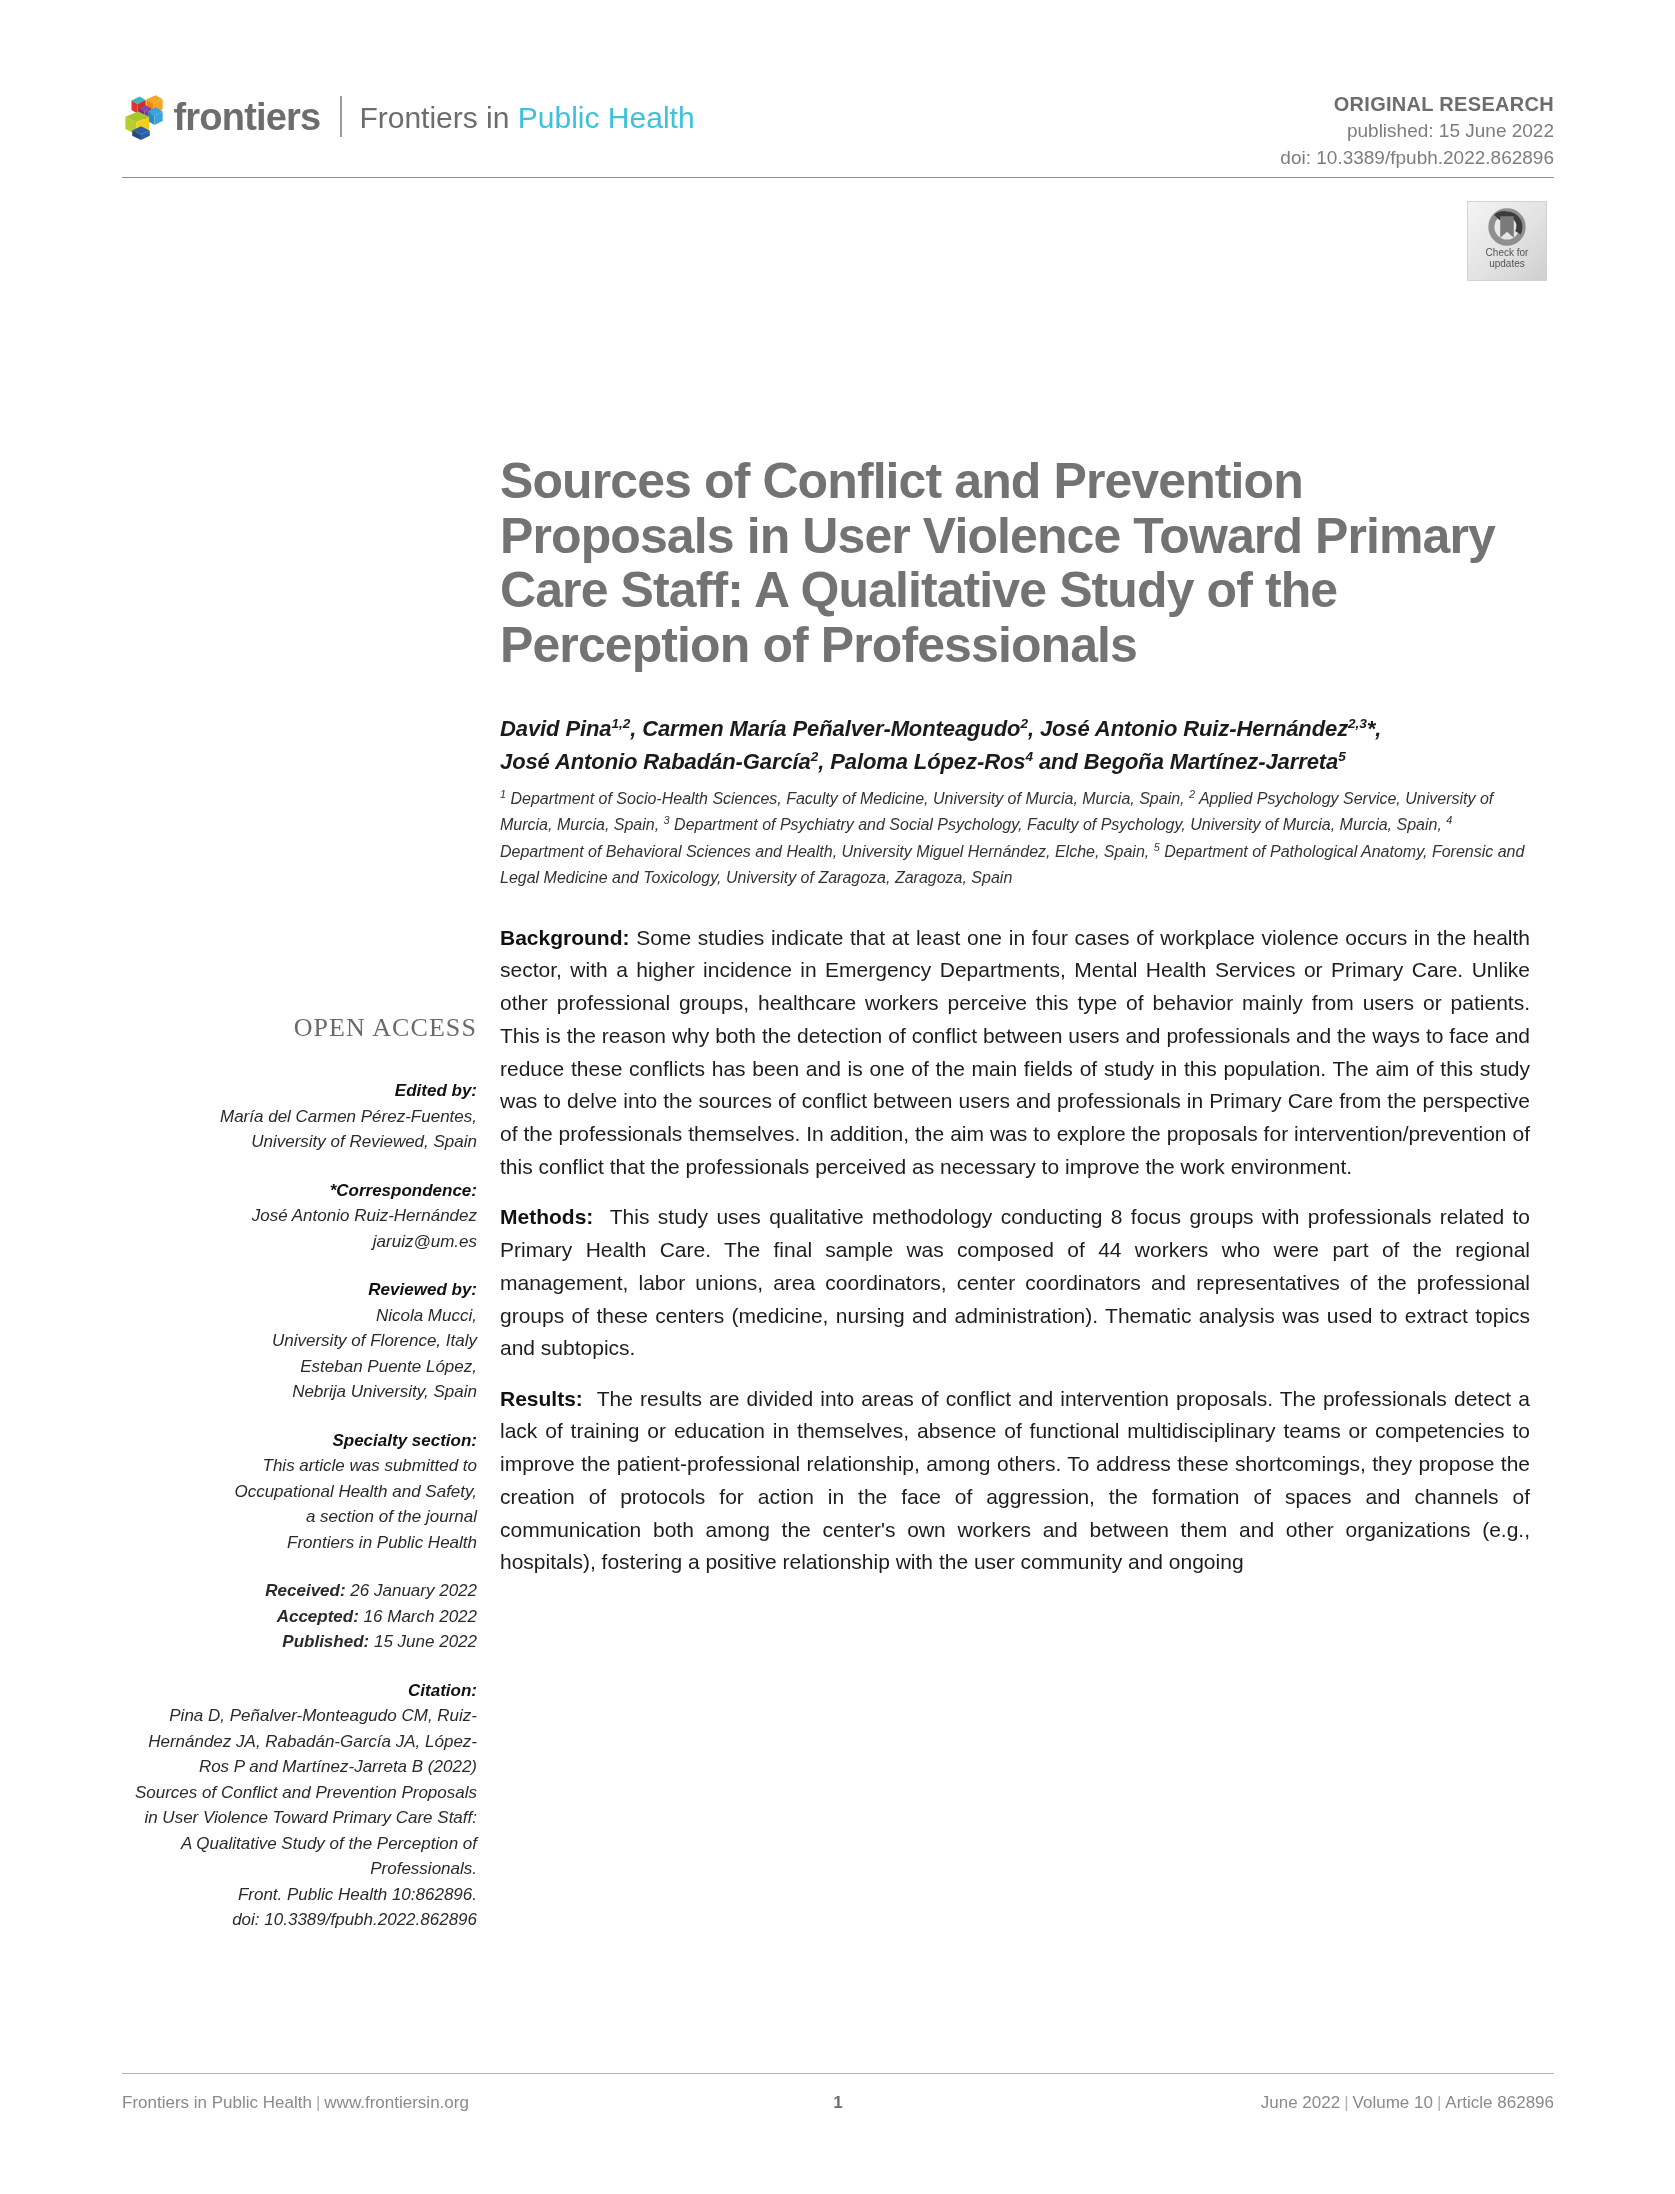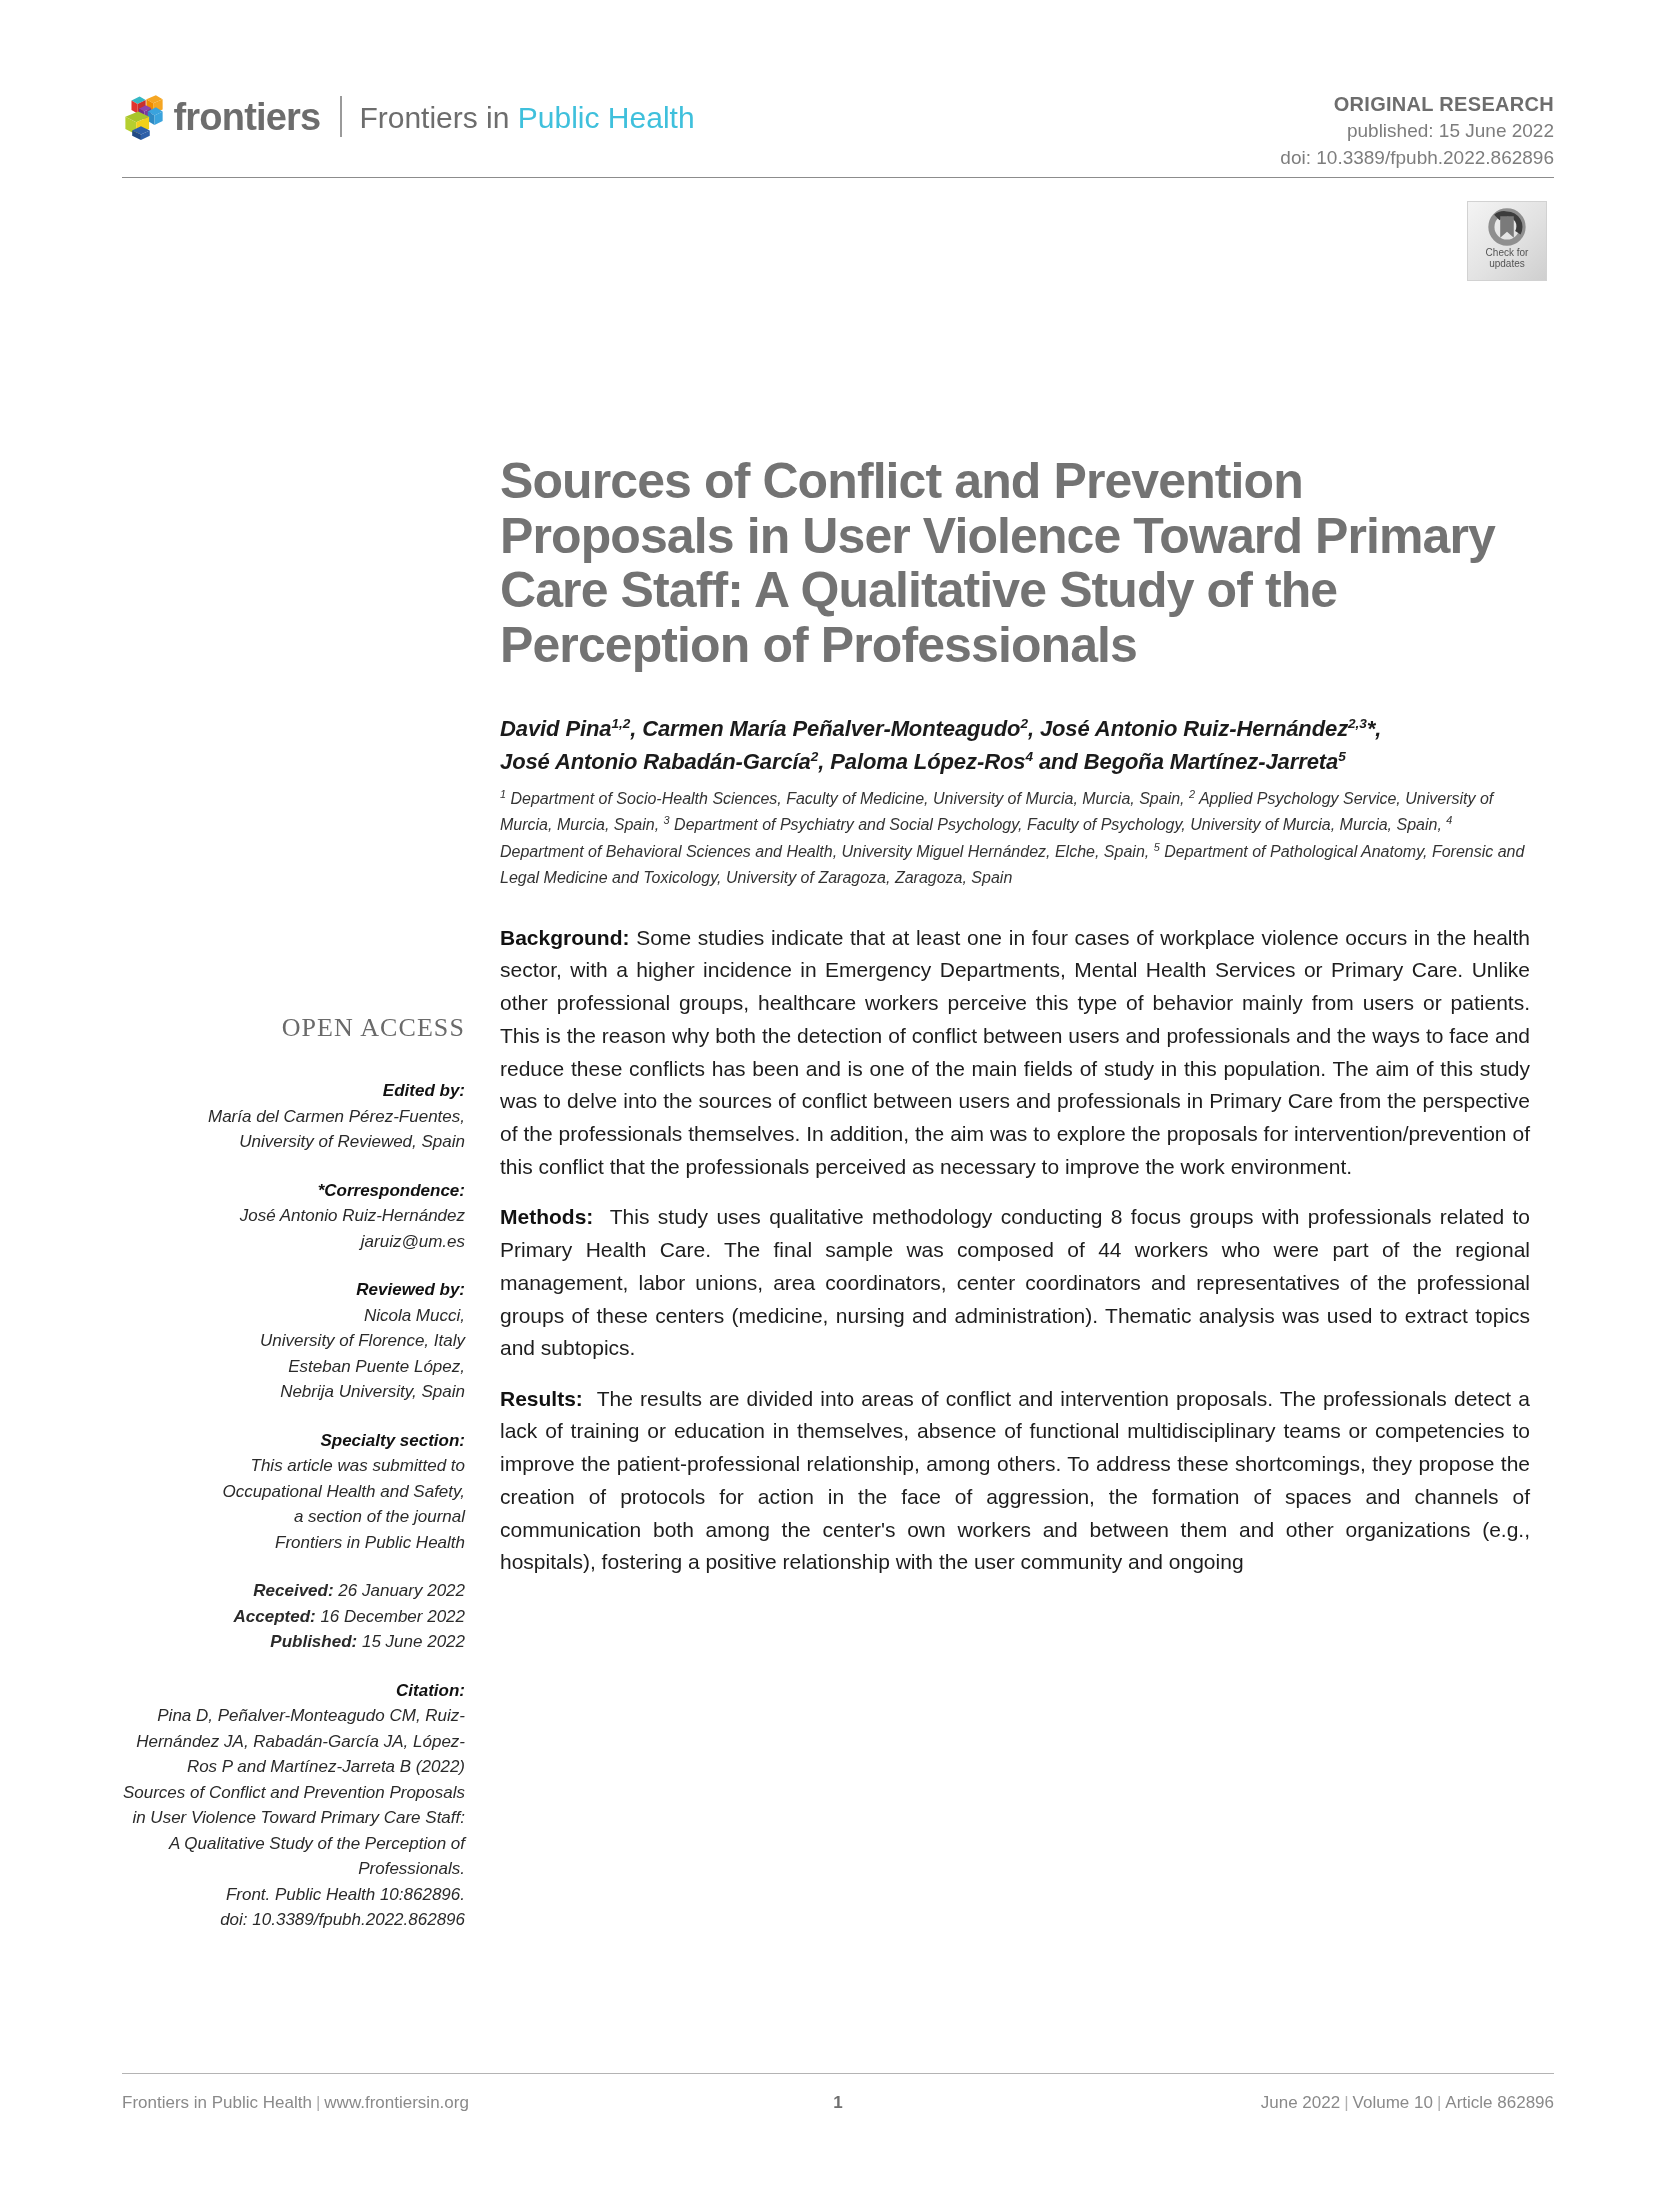--- a/index.html
+++ b/index.html
@@ -171,21 +171,21 @@
   }
   .abstract p:last-child { margin-bottom: 0; }
   .abstract .lead {
     font-weight: bold;
     color: #111111;
   }
 
   
   .sidebar {
     position: absolute;
-    left: 120px;
+    left: 132px;
     top: 1013px;
     width: 345px;
     text-align: right;
   }
   .open-access {
     font-family: "Liberation Serif", serif;
     font-size: 26px;
     letter-spacing: 1.1px;
     color: #6a6a6a;
     margin-bottom: 35px;
@@ -345,21 +345,21 @@
     <div class="sb-block">
       <div class="sb-head">Specialty section:</div>
       <div class="sb-line">This article was submitted to</div>
       <div class="sb-line">Occupational Health and Safety,</div>
       <div class="sb-line">a section of the journal</div>
       <div class="sb-line">Frontiers in Public Health</div>
     </div>
 
     <div class="sb-block">
       <div class="sb-line"><span class="b">Received:</span> <span>26 January 2022</span></div>
-      <div class="sb-line"><span class="b">Accepted:</span> <span>16 December 2022</span></div>
+      <div class="sb-line"><span class="b">Accepted:</span> <span>16 March 2022</span></div>
       <div class="sb-line"><span class="b">Published:</span> <span>15 June 2022</span></div>
     </div>
 
     <div class="sb-block">
       <div class="sb-head">Citation:</div>
       <div class="sb-line">Pina D, Peñalver-Monteagudo CM, Ruiz-Hernández JA, Rabadán-García JA, López-Ros P and Martínez-Jarreta B (2022) Sources of Conflict and Prevention Proposals in User Violence Toward Primary Care Staff: A Qualitative Study of the Perception of Professionals.</div>
       <div class="sb-line">Front. Public Health 10:862896.</div>
       <div class="sb-line">doi: 10.3389/fpubh.2022.862896</div>
     </div>
   </div>

